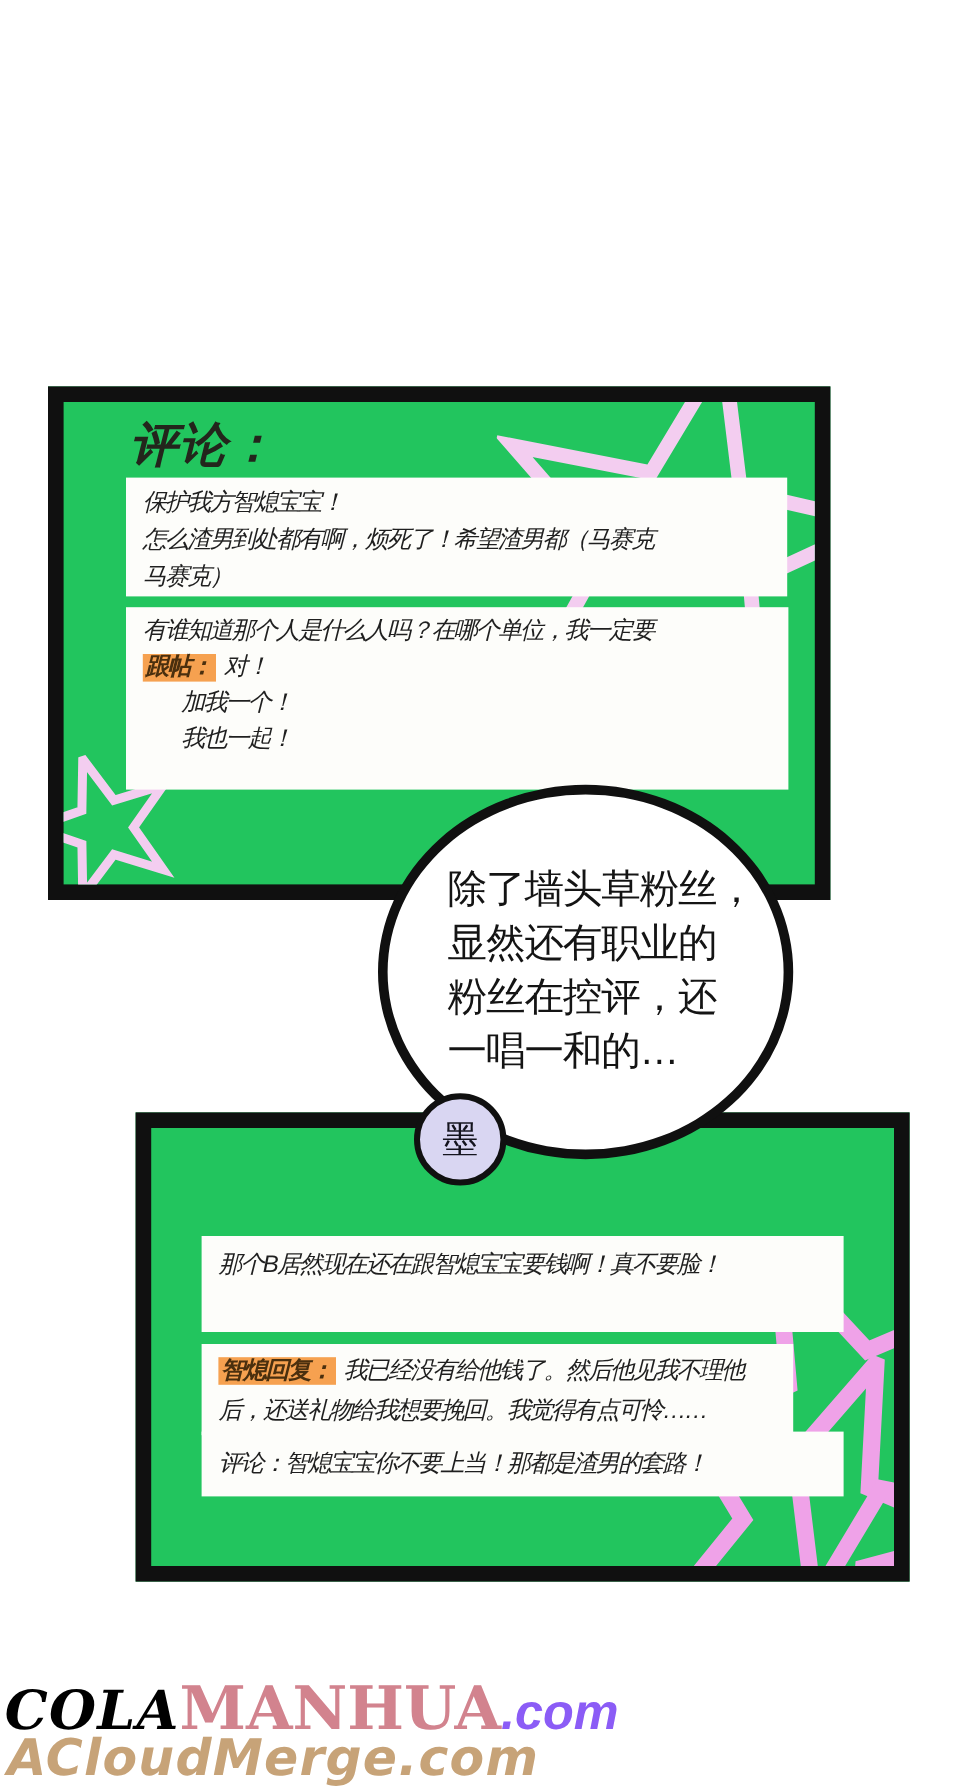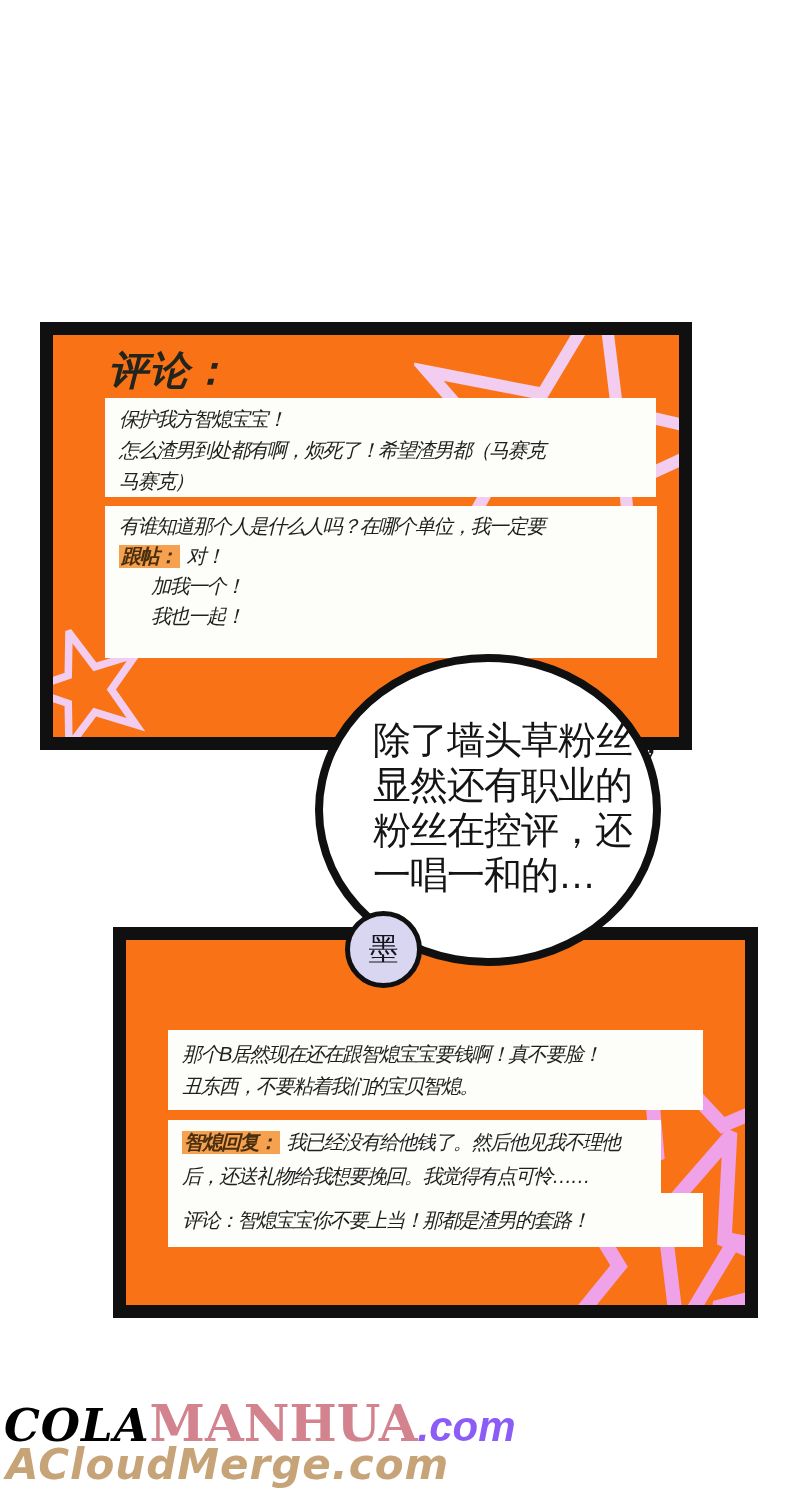--- a/index.html
+++ b/index.html
@@ -1,20 +1,20 @@
 <!DOCTYPE html>
 <html><head>
 <meta charset="utf-8">
 <style>
   html,body{margin:0;padding:0;background:#ffffff;}
   .canvas{position:relative;width:800px;height:1492px;background:#ffffff;overflow:hidden;
           font-family:"Liberation Sans",sans-serif;color:#1c1c1c;}
 
   
-  .panel{position:absolute;box-sizing:border-box;background:#f97316;border:13px solid #101010;overflow:hidden;}
+  .panel{position:absolute;box-sizing:border-box;background:#22c55e;border:13px solid #101010;overflow:hidden;}
   .panel-top{left:40px;top:322px;width:652px;height:428px;}
   .panel-bottom{left:113px;top:927px;width:645px;height:391px;}
 
   .star{position:absolute;pointer-events:none;}
 
   .panel-title{position:absolute;left:55px;top:8px;margin:0;font-size:40px;font-weight:600;
                font-style:italic;color:#23251c;letter-spacing:1px;white-space:nowrap;}
 
   .wblock{position:absolute;background:#fdfdfa;}
   .wblock p{margin:0;font-style:italic;font-size:20px;letter-spacing:-1.5px;
@@ -32,21 +32,21 @@
   .c1 p{line-height:32px;}
   .c2{left:42px;top:180px;width:493px;height:76px;padding:5px 16px 0 14px;box-sizing:border-box;}
   .c2 p{line-height:34px;}
   .c3{left:42px;top:253px;width:535px;height:54px;padding:10px 0 0 14px;box-sizing:border-box;}
   .c3 p{line-height:34px;}
 
   
   .bubble{position:absolute;left:315px;top:654px;width:346px;height:312px;box-sizing:border-box;
           background:#ffffff;border:8px solid #101010;border-radius:50%;z-index:3;}
   .bubble-text{position:absolute;left:50px;top:56px;}
-  .bubble-text p{margin:0;font-size:38px;line-height:45px;letter-spacing:-1px;
+  .bubble-text p{margin:0;font-size:33px;line-height:45px;letter-spacing:-1px;
                  white-space:nowrap;color:#141414;}
 
   .speaker{position:absolute;left:345px;top:911px;width:67px;height:67px;box-sizing:content-box;
            background:#d9d6f2;border:5px solid #101010;border-radius:50%;z-index:4;
            display:flex;align-items:center;justify-content:center;}
   .speaker span{font-size:30px;color:#14141e;}
 
   
   .wm{position:absolute;left:0;top:1392px;width:800px;z-index:1;}
   .wm-line{position:absolute;white-space:nowrap;}
@@ -93,21 +93,20 @@
   <section class="panel panel-bottom">
     <svg class="star" style="left:400px;bottom:-115px;width:300px;height:300px;transform:rotate(22deg);" viewBox="0 0 100 100">
       <polygon points="50,2 61.2,34.6 95.7,35.2 68.1,55.9 78.2,88.8 50,69 21.8,88.8 31.9,55.9 4.3,35.2 38.8,34.6" fill="none" stroke="#efa2e8" stroke-width="4.8"></polygon>
     </svg>
     <svg class="star" style="right:-125px;top:85px;width:320px;height:320px;transform:rotate(-24deg);" viewBox="0 0 100 100">
       <polygon points="50,2 61.2,34.6 95.7,35.2 68.1,55.9 78.2,88.8 50,69 21.8,88.8 31.9,55.9 4.3,35.2 38.8,34.6" fill="none" stroke="#efa2e8" stroke-width="4.4"></polygon>
     </svg>
 
     <div class="wblock c1">
       <p>那个B居然现在还在跟智熄宝宝要钱啊！真不要脸！</p>
-      <p>丑东西，不要粘着我们的宝贝智熄。</p>
     </div>
 
     <div class="wblock c2">
       <p><mark class="hl">智熄回复：</mark><span>我已经没有给他钱了。然后他见我不理他</span></p>
       <p>后，还送礼物给我想要挽回。我觉得有点可怜……</p>
     </div>
 
     <div class="wblock c3">
       <p>评论：智熄宝宝你不要上当！那都是渣男的套路！</p>
     </div>

